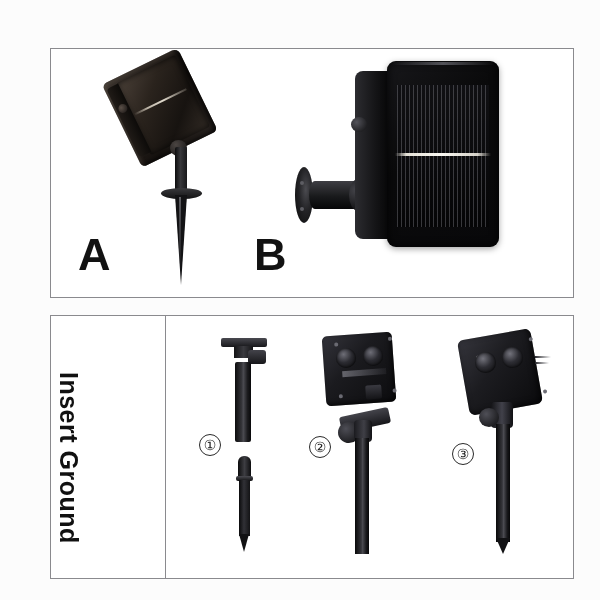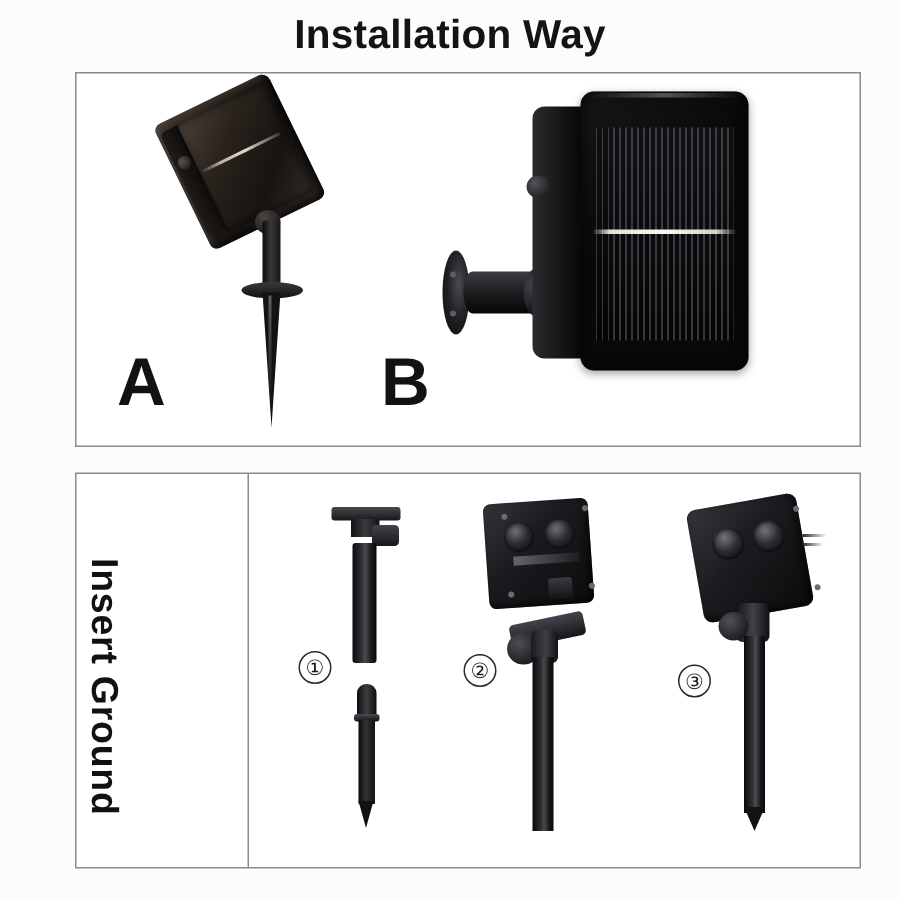--- a/index.html
+++ b/index.html
@@ -423,21 +423,20 @@
     border-left: 7px solid transparent;
     border-right: 7px solid transparent;
     border-top: 16px solid #121214;
   }
 </style>
 </head>
 <body>
 
 <div id="page">
 
-  <div class="title">Installation Way</div>
 
   <div class="panel" id="panel-top"></div>
 
   <div class="art" id="fixture-a">
     <div class="head">
       <div class="head-body"></div>
       <div class="head-panel"></div>
       <div class="head-busbar"></div>
       <div class="head-edge"></div>
       <div class="head-knob"></div>

